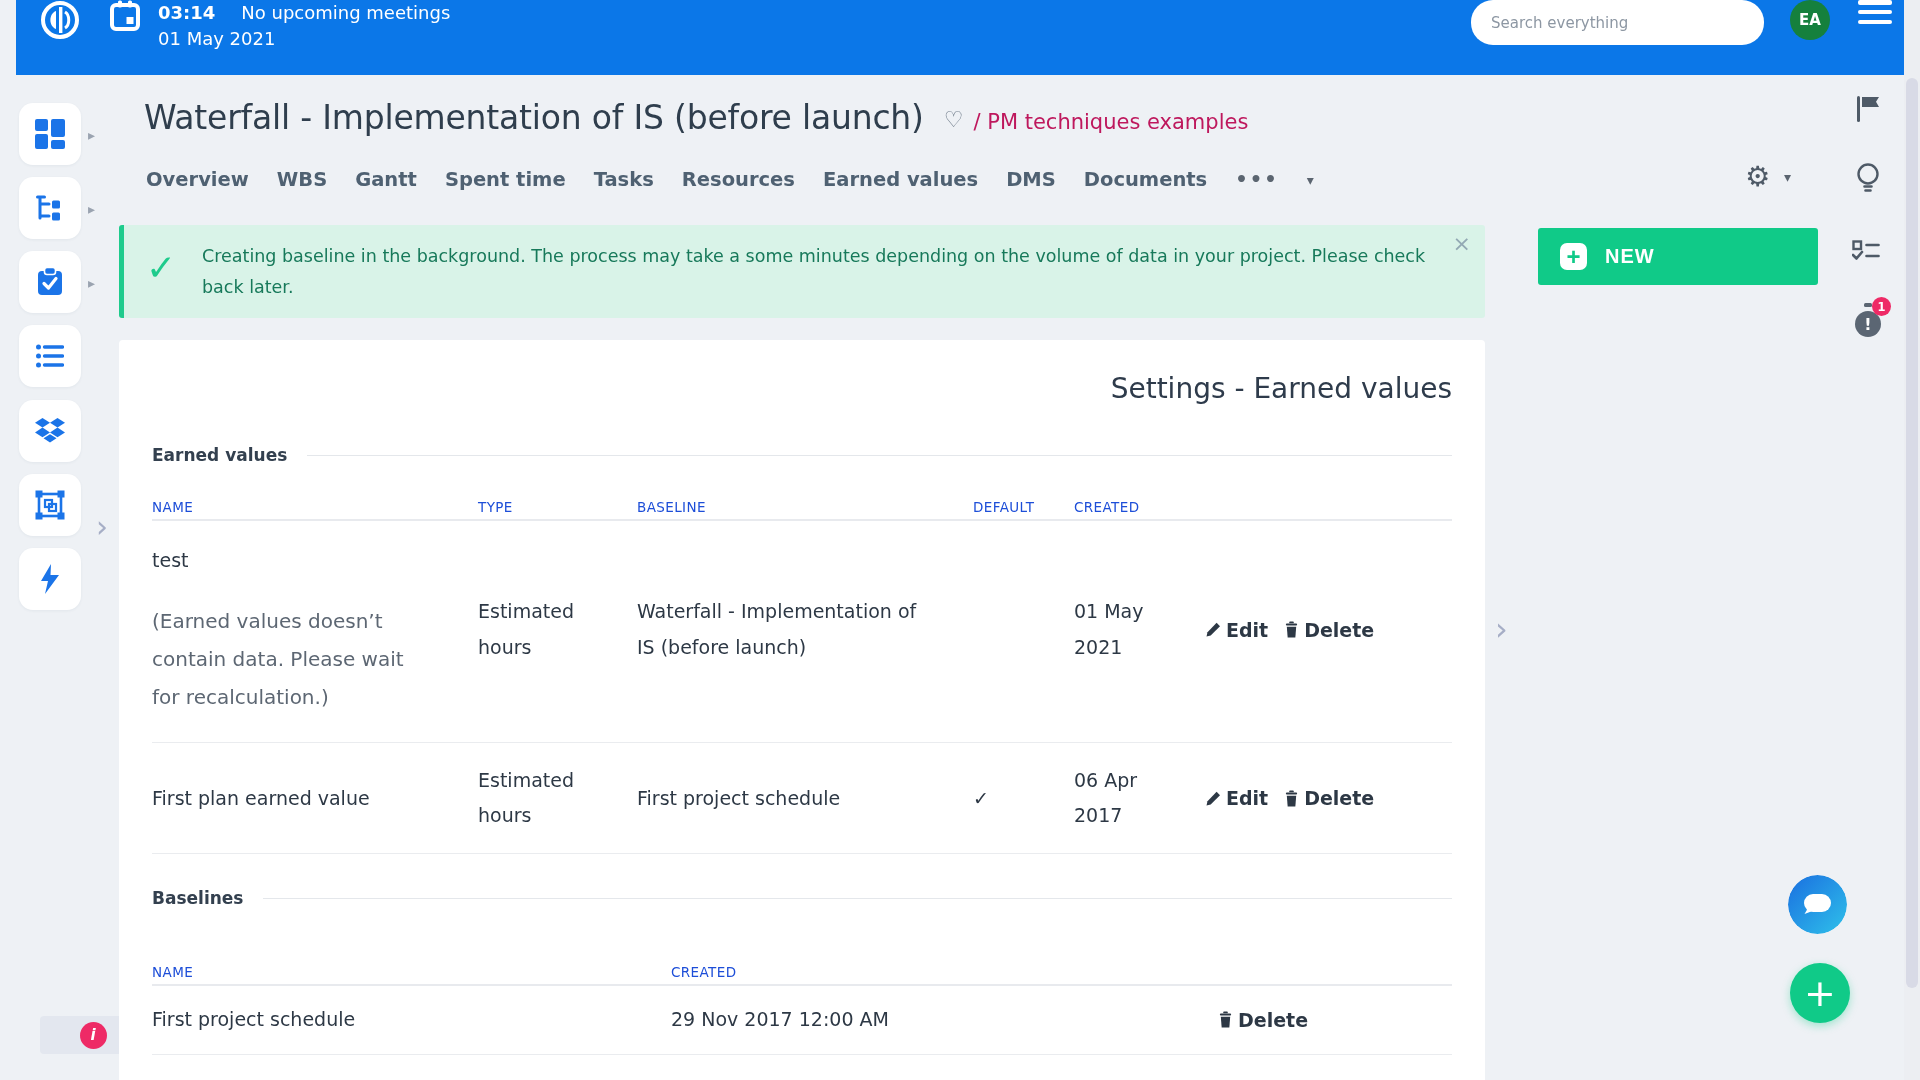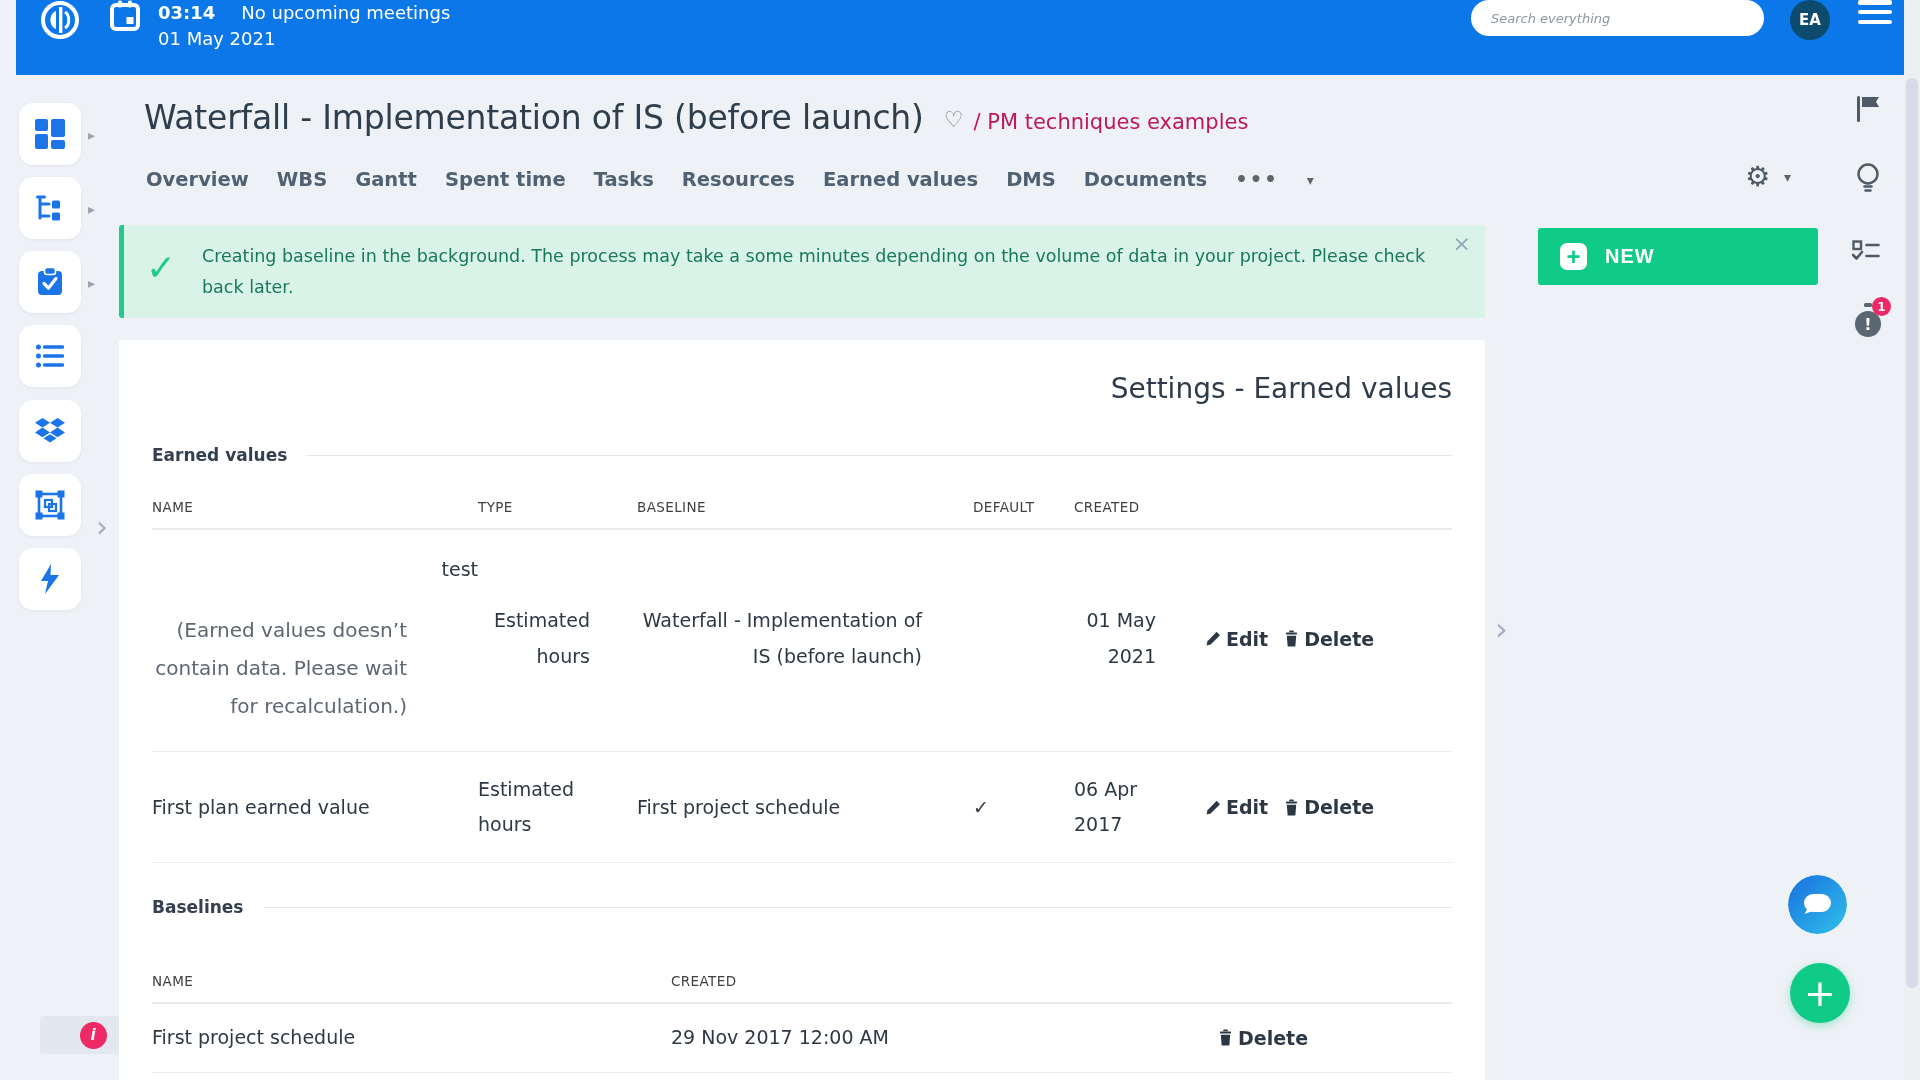--- a/index.html
+++ b/index.html
@@ -6,23 +6,23 @@
   html,body { width:1920px; height:1080px; }
   body { font-family:"DejaVu Sans","Liberation Sans",sans-serif; background:#eef1f5; overflow:hidden; position:relative; color:#2e3b4b; }
 
   
   .topbar { position:absolute; left:16px; top:0; width:1920px; height:75px; background:#0b77e8; display:flex; z-index:5; }
   .logo { margin-left:24px; width:40px; height:40px; flex:0 0 auto; }
   .cal { margin-left:30px; width:30px; height:32px; flex:0 0 auto; }
   .meetinfo { margin-left:18px; color:#fff; line-height:26px; font-size:18px; }
   .meetinfo .row1 { display:flex; gap:26px; }
   .meetinfo .time { font-weight:700; }
-  .search { margin-left:auto; width:293px; height:36px; border-radius:22px; border:none; outline:none; padding:0 20px; font-size:13px; color:#39445 ; font-family:inherit;font-style:italic; }
+  .search { margin-left:auto; width:293px; height:45px; border-radius:22px; border:none; outline:none; padding:0 20px; font-size:15px; color:#39445 ; font-family:inherit; }
   .search::placeholder { color:#8d97a3; }
-  .avatar { margin-left:26px; width:40px; height:40px; border-radius:50%; background:#0c4a6e; color:#fff; font-size:15px; font-weight:700; display:flex; align-items:center; justify-content:center; }
+  .avatar { margin-left:26px; width:40px; height:40px; border-radius:50%; background:#15803d; color:#fff; font-size:15px; font-weight:700; display:flex; align-items:center; justify-content:center; }
   .burger { margin-left:28px; margin-right:44px; width:34px; height:24px; display:flex; flex-direction:column; justify-content:space-between; cursor:pointer; }
   .burger span { height:4.5px; background:#fff; border-radius:2px; }
 
   
   .side-card { position:absolute; left:19px; width:62px; height:62px; background:#fff; border-radius:14px; box-shadow:0 1px 3px rgba(40,60,90,.06); display:flex; align-items:center; justify-content:center; cursor:pointer; }
   .side-caret { position:absolute; left:88px; color:#9aa3b0; font-size:14px; }
   .side-expand { position:absolute; left:96px; top:512px; font-size:30px; color:#a6aec6; cursor:pointer; line-height:1; }
   .info-badge-wrap { position:absolute; left:40px; top:1016px; width:106px; height:38px; background:#e3e7ef; border-radius:4px; display:flex; align-items:center; justify-content:center; }
   .info-badge { width:27px; height:27px; border-radius:50%; background:#ee2a66; color:#fff; font-size:15px; font-weight:700; display:flex; align-items:center; justify-content:center; font-style:italic; }
 
@@ -55,24 +55,24 @@
 
   
   .panel { position:absolute; left:119px; top:340px; width:1366px; height:760px; background:#fff; border-radius:4px; padding:0 33px; }
   .panel h2 { margin-top:32px; font-size:28px; font-weight:500; color:#2e3b4b;text-align:right; }
   .legend-row { margin-top:40px; display:flex; align-items:center; gap:20px; }
   .legend { font-size:17px; font-weight:700; color:#33404f; white-space:nowrap; }
   .legend-line { flex:1; border-top:1px solid #e4e7eb; }
 
   .g1 { display:grid; grid-template-columns:326px 159px 336px 101px 132px 1fr; }
   .g2 { display:grid; grid-template-columns:519px 547px 1fr; }
-  .thead { margin-top:34px; padding-bottom:13px; border-bottom:2px solid #e8eaee; color:#404040; font-size:13.5px; letter-spacing:.4px; }
+  .thead { margin-top:34px; padding-bottom:4px; border-bottom:2px solid #e8eaee; color:#1d4ed8; font-size:13.5px; letter-spacing:.4px; }
   .trow { border-bottom:1px solid #eaecef; align-items:center; font-size:19px; color:#2d3845; }
   .trow .cell { line-height:1.85; }
-  .row-pad-lg { padding:22px 0 26px;text-align:right; }
+  .row-pad-lg { padding:22px 0 26px; }
   .row-pad-md { padding:20px 0; }
   .row-pad-sm { padding:16px 0; }
   .note { font-size:20px; color:#5d6773; margin-top:24px; max-width:255px; line-height:1.9; }
   .w110 { max-width:112px; } .w280 { max-width:285px; } .w80 { max-width:82px; }
   .check { font-size:19px; color:#2d3845; }
   .actions { display:flex; gap:16px; align-items:center;font-weight:bold; }
   .action { display:flex; align-items:center; gap:5px; cursor:pointer; color:#2d3845; font-size:19px; }
   .action svg { display:block; }
 
   

